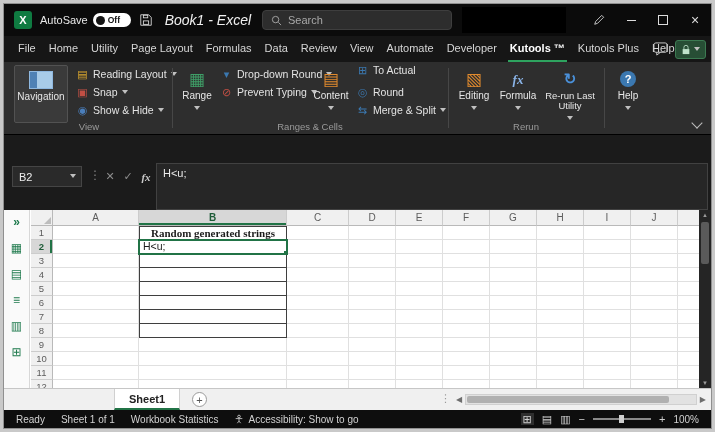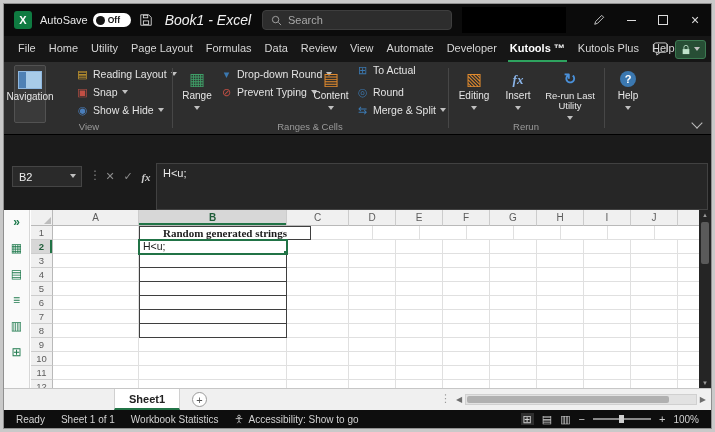--- a/index.html
+++ b/index.html
@@ -203,21 +203,21 @@
           <svg width="10" height="11" viewBox="0 0 12 13">
             <rect x="2" y="6" width="8" height="6" fill="#bfe3cb"></rect>
             <path d="M3.5 6V4a2.5 2.5 0 0 1 5 0v2" fill="none" stroke="#bfe3cb"></path>
           </svg>
         </span>
       <span class="chev"></span>
     </span>
   </div>
 
   <div class="ribbon">
-    <div class="bbtn framed" style="left:10px;width:32px;">
+    <div class="bbtn framed" style="left:10px;width:54px;">
       <span class="bicon">
           <span class="i-nav"></span>
         </span>
       <span class="blabel">Navigation</span>
     </div>
     <div class="sbtn" style="left:72px;top:4px;">
       <span class="sicon i-read"></span>
       <span>Reading Layout</span>
       <span class="chev"></span>
     </div>
@@ -278,21 +278,21 @@
       <span class="bicon">
           <span class="i-edit"></span>
         </span>
       <span class="blabel">Editing</span>
       <span class="chev"></span>
     </div>
     <div class="bbtn" style="left:494px;width:40px;">
       <span class="bicon">
           <span class="i-fx"></span>
         </span>
-      <span class="blabel">Insert</span>
+      <span class="blabel">Formula</span>
       <span class="chev"></span>
     </div>
     <div class="bbtn" style="left:538px;width:56px;">
       <span class="bicon">
           <span class="i-rerun"></span>
         </span>
       <span class="blabel" style="font-size:9.5px;">Re-run Last Utility</span>
       <span class="chev"></span>
     </div>
     <div class="glabel" style="left:450px;width:144px;">Rerun</div>
@@ -340,21 +340,21 @@
           <div class="ch" style="width: 47px;">F</div>
           <div class="ch" style="width: 47px;">G</div>
           <div class="ch" style="width: 47px;">H</div>
           <div class="ch" style="width: 47px;">I</div>
           <div class="ch" style="width: 47px;">J</div>
           <div class="ch fillc"></div>
         </div>
         <div class="grow">
           <div class="rh">1</div>
           <div class="cell" style="width: 86px;"></div>
-          <div class="cell boxed boxtop titlecell" style="width: 172px;">Random generated strings</div>
+          <div class="cell boxed boxtop titlecell" style="width: 148px;">Random generated strings</div>
           <div class="cell" style="width: 62px;"></div>
           <div class="cell" style="width: 47px;"></div>
           <div class="cell" style="width: 47px;"></div>
           <div class="cell" style="width: 47px;"></div>
           <div class="cell" style="width: 47px;"></div>
           <div class="cell" style="width: 47px;"></div>
           <div class="cell" style="width: 47px;"></div>
           <div class="cell" style="width: 47px;"></div>
           <div class="cell fillc"></div>
         </div>

